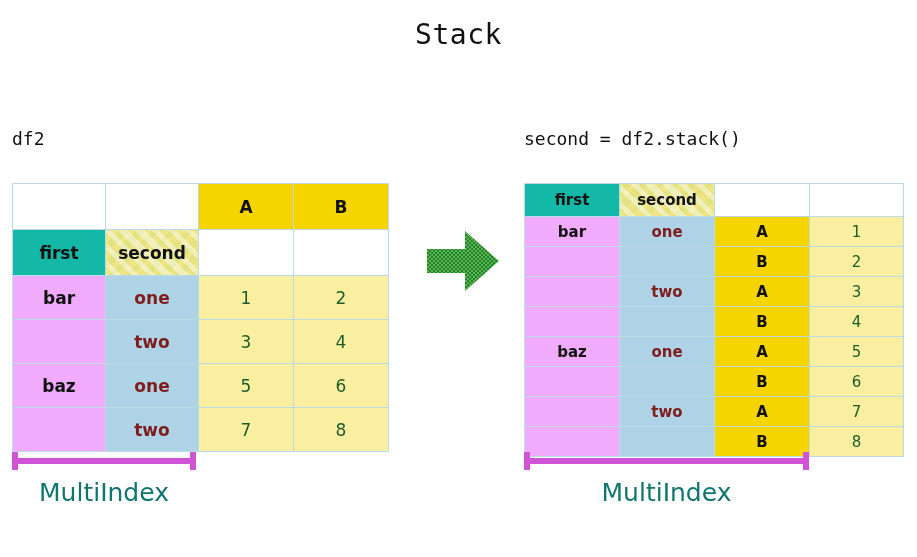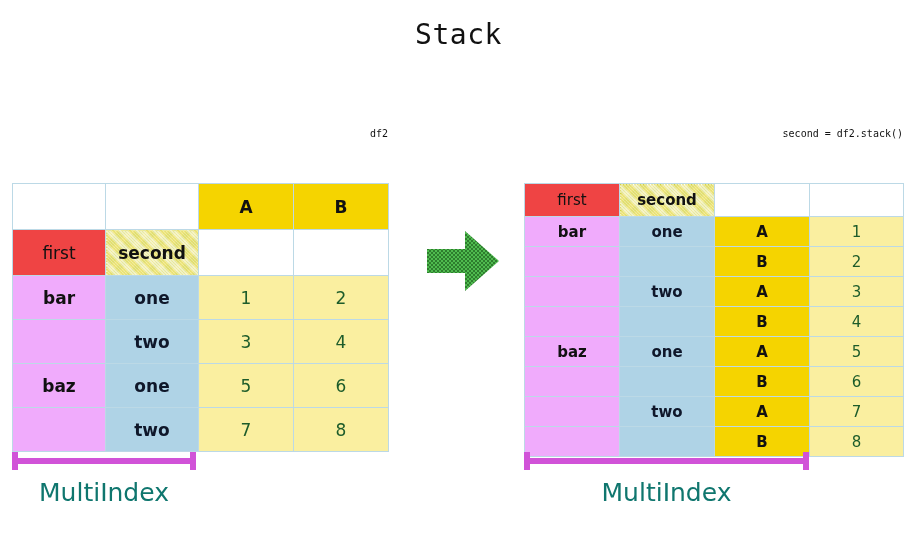--- a/index.html
+++ b/index.html
@@ -21,23 +21,23 @@
     font-family: "DejaVu Sans Mono", monospace;
     font-size: 28px;
     color: #111111;
     letter-spacing: 0.5px;
   }
 
   
   .caption {
     position: absolute;
     font-family: "DejaVu Sans Mono", monospace;
-    font-size: 10px;
+    font-size: 18px;
     color: #111111;
-    text-align: right;
+    text-align: left;
     white-space: pre;
   }
   #caption-left  { top: 128px; left: 12px;  width: 376px; }
   #caption-right { top: 128px; left: 524px; width: 379px; }
 
   
   .tbl {
     position: absolute;
     border-collapse: collapse;
     table-layout: fixed;
@@ -47,34 +47,34 @@
     border: 1px solid #bcd9e6;
     text-align: center;
     vertical-align: middle;
     padding: 0;
     font-family: "DejaVu Sans", sans-serif;
   }
 
   
   .c-blank   { background: #ffffff; }
   .c-head    { background: #F5D400; color: #111111; font-weight: bold; }
-  .c-first   { background: #ef4444; color: #111111; font-weight: normal; }
+  .c-first   { background: #14b8a6; color: #111111; font-weight: bold; }
   .c-second  {
     color: #111111; font-weight: bold;
     background-color: #eff0c0;
     background-image:
       repeating-linear-gradient(45deg,
         rgba(245,212,0,0.55) 0px, rgba(245,212,0,0.55) 1px,
         rgba(255,255,255,0.85) 1px, rgba(255,255,255,0.85) 2px),
       repeating-linear-gradient(-45deg,
         rgba(76,165,76,0.45) 0px, rgba(76,165,76,0.45) 1px,
         rgba(255,255,255,0.0) 1px, rgba(255,255,255,0.0) 2px);
   }
   .c-idx1    { background: #f0abfc; color: #111111; font-weight: bold; }
-  .c-idx2    { background: #AFD3E6; color: #0f172a; font-weight: bold; }
+  .c-idx2    { background: #AFD3E6; color: #7f1d1d; font-weight: bold; }
   .c-val     { background: #FAEFA0; color: #1d5c2a; font-weight: normal; }
 
   
   #table-left { top: 183px; left: 12px; }
   #table-left td { height: 43px; font-size: 17px; }
   #table-left tr.r-top td      { height: 45px; }
   #table-left tr.r-names td    { height: 45px; }
   #table-left .w-first  { width: 93px; }
   #table-left .w-second { width: 93px; }
   #table-left .w-a      { width: 95px; }

